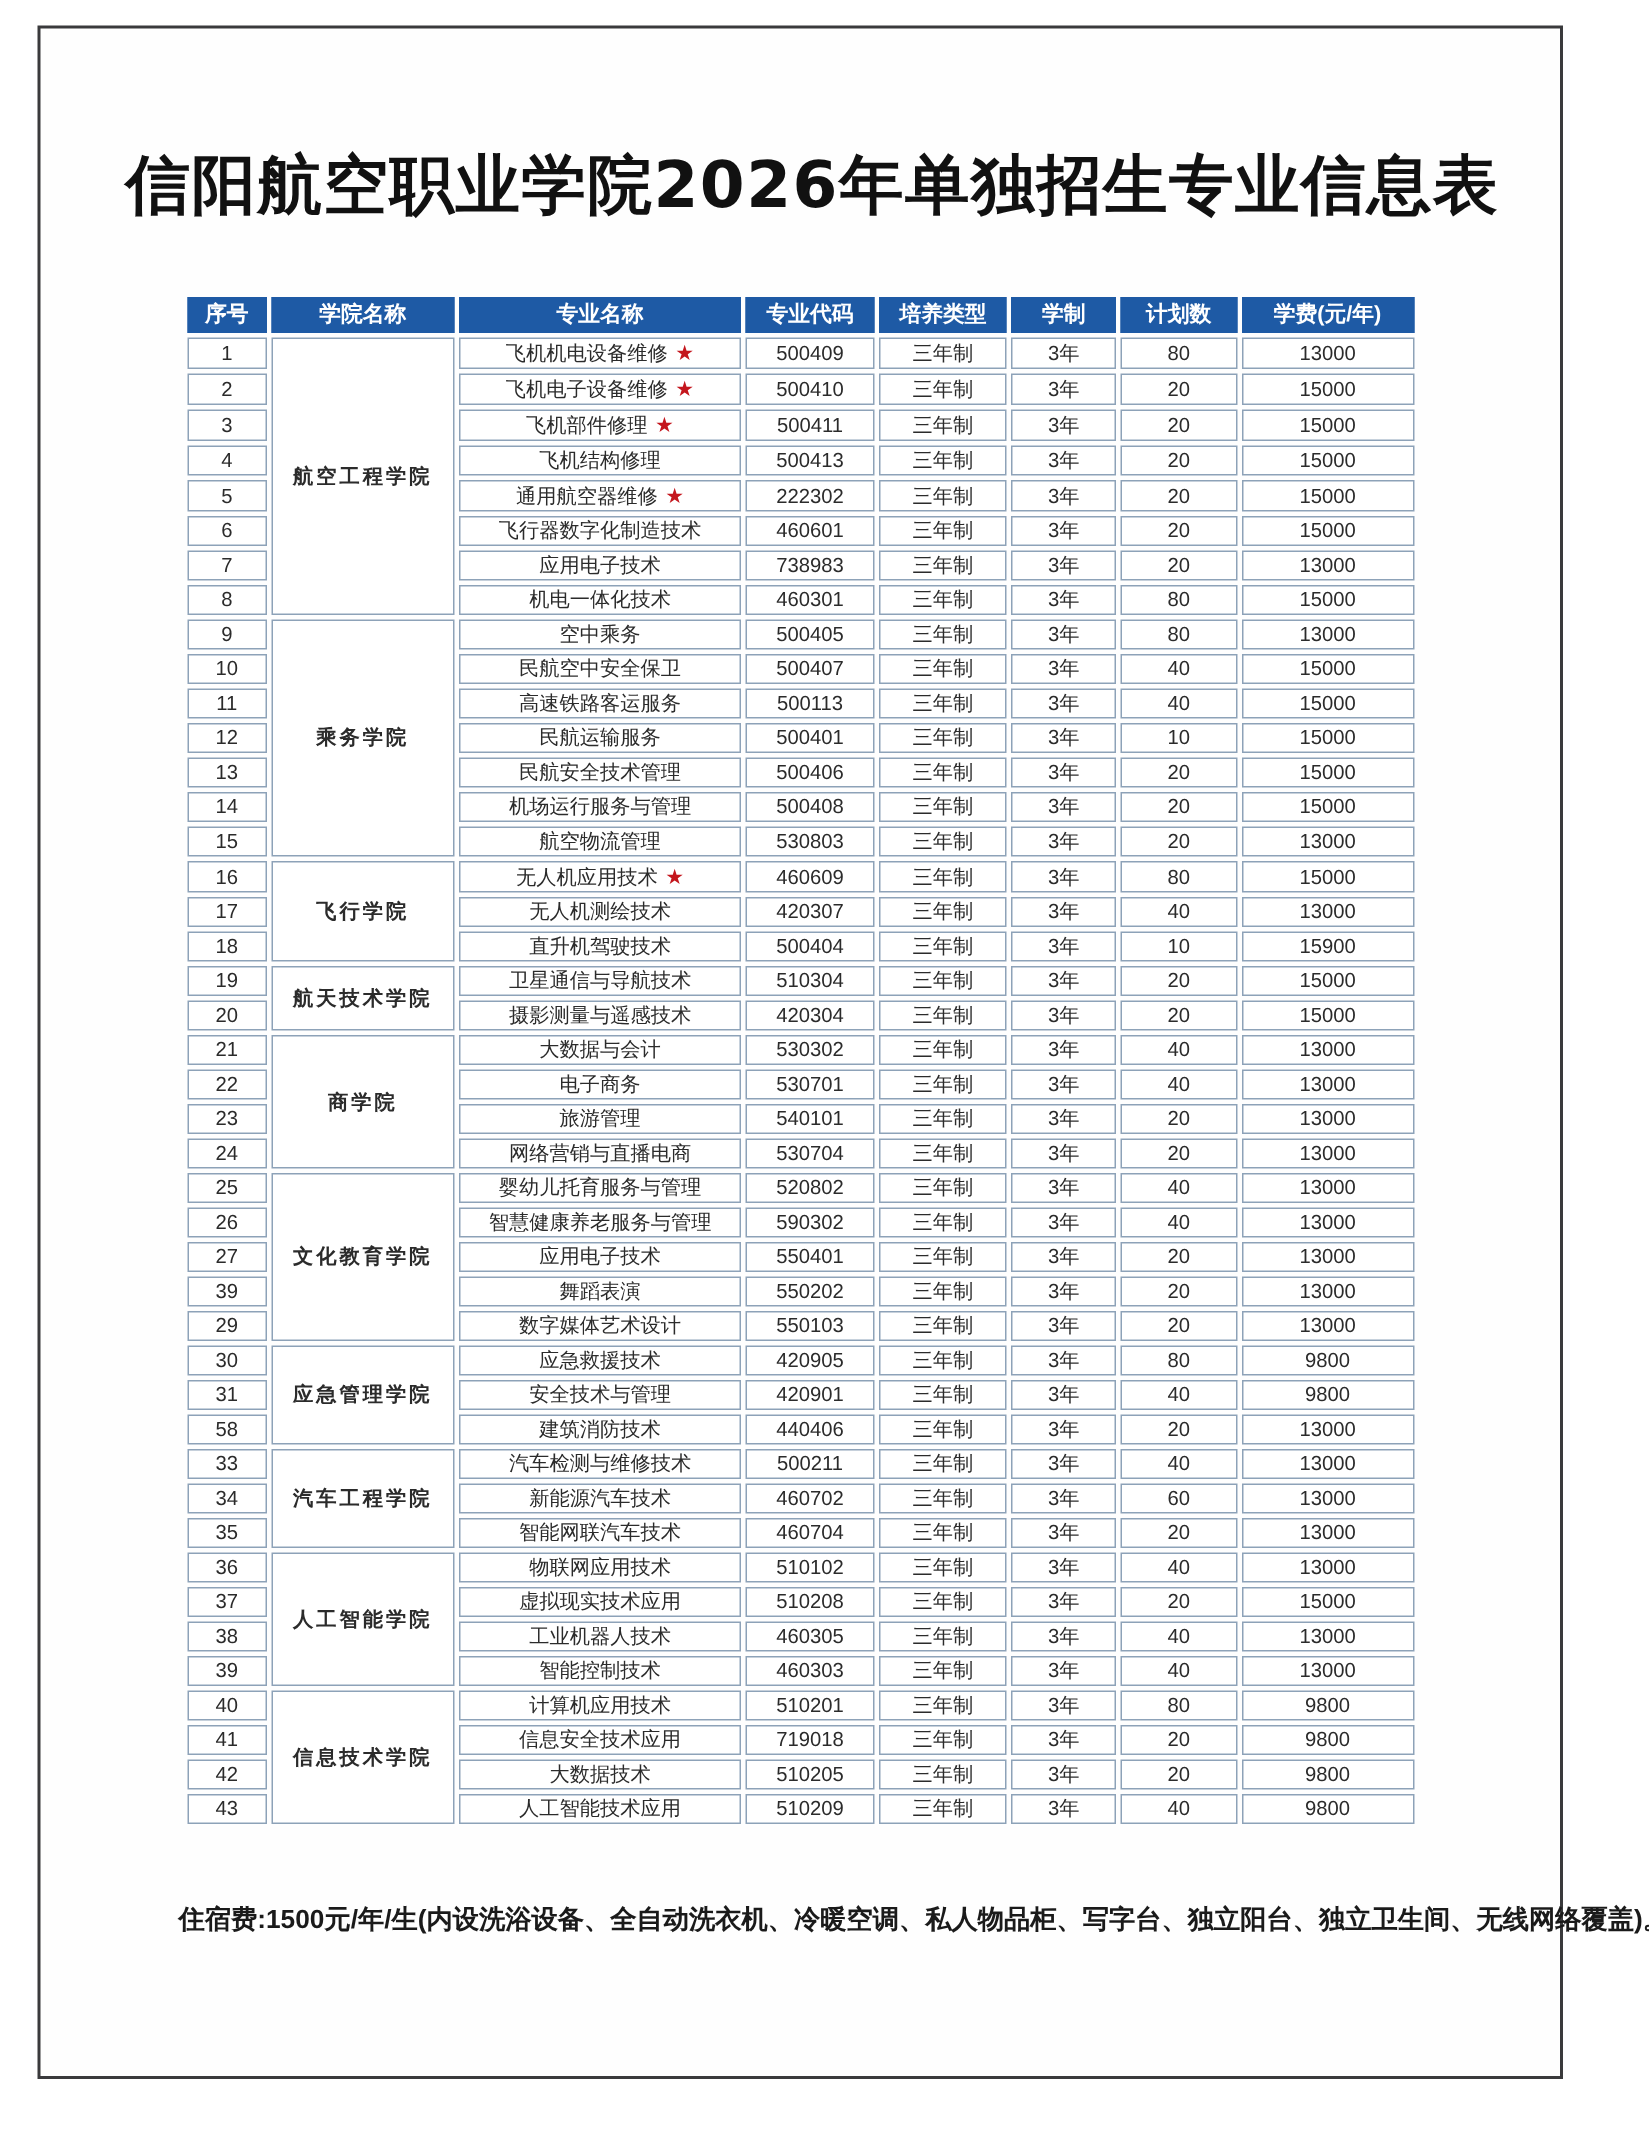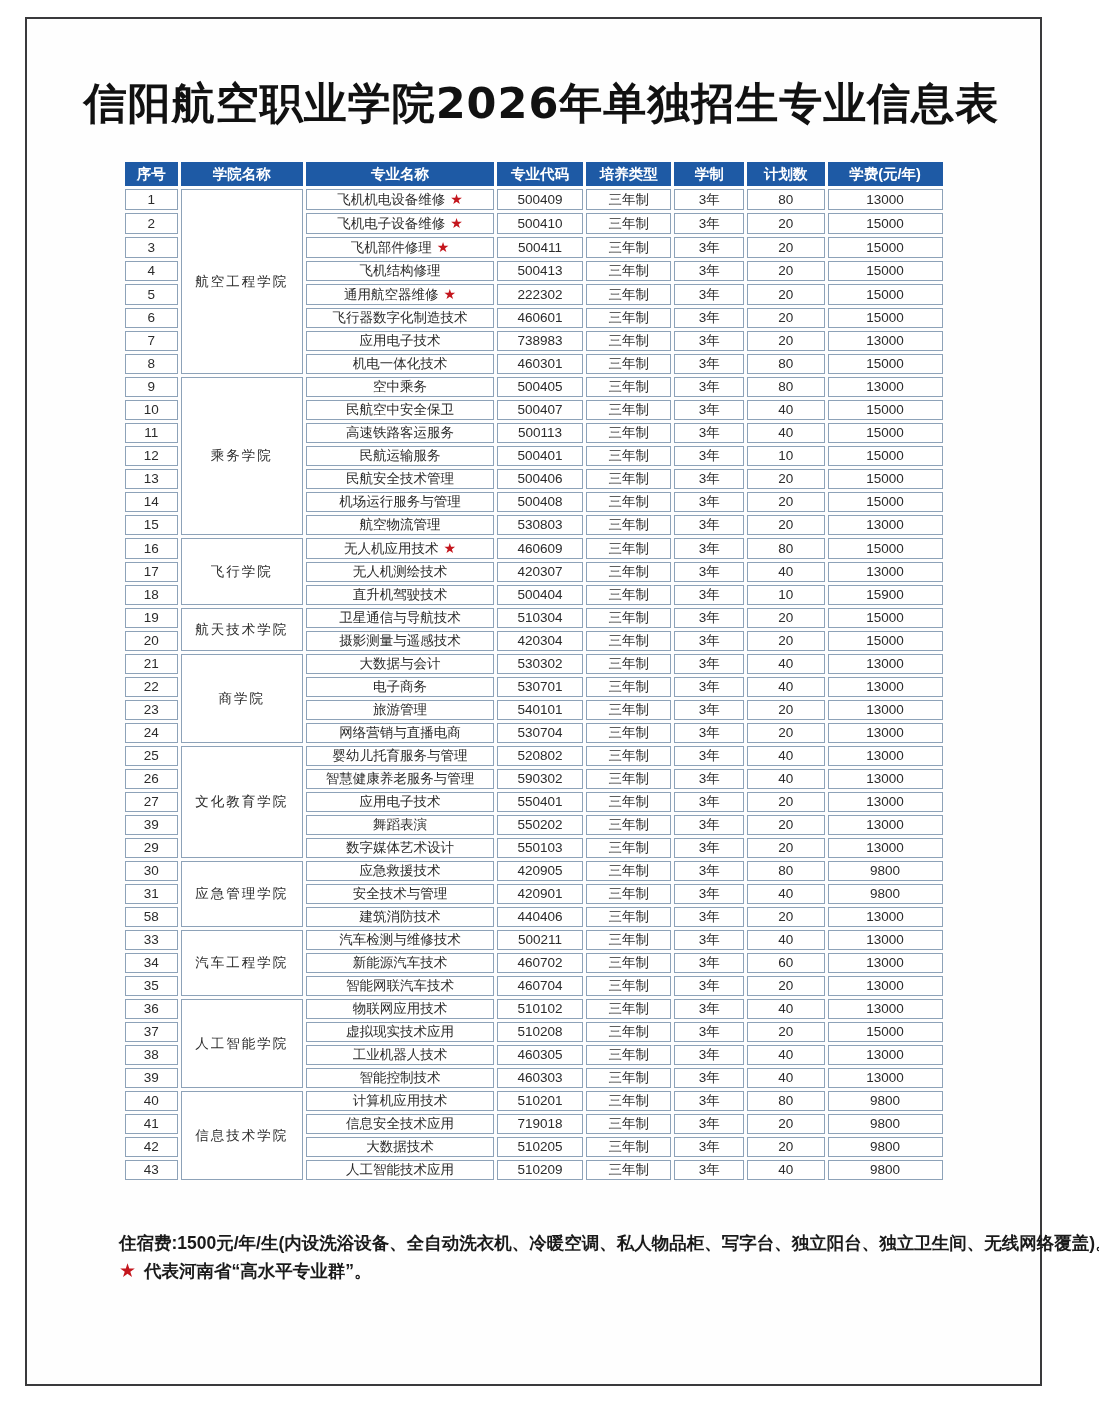--- a/index.html
+++ b/index.html
@@ -16,31 +16,31 @@
     overflow: hidden;
   }
   .page-frame {
     position: absolute;
     left: 25px; top: 17px;
     width: 1017px; height: 1369px;
     border: 2px solid #3a3a3c;
     background: #fefefe;
   }
   .page-title {
-    margin-top: 56px;
+    margin-top: 76px;
     text-align: center;
     font-size: 43px;
     font-weight: 900;
     color: #111111;
     letter-spacing: 1px;
     font-family: "DejaVu Sans", "Liberation Sans", sans-serif;
     padding-left: 16px;
   }
   table.admissions {
-    margin: 26px auto 0 auto;
+    margin: 42px auto 0 auto;
     width: 824px;
     table-layout: fixed;
     border-collapse: separate;
     border-spacing: 3px;
   }
   table.admissions th {
     background: var(--header-bg);
     color: #ffffff;
     font-size: 14.5px;
     font-weight: 700;
@@ -57,21 +57,21 @@
     font-size: 13.5px;
     height: 18px;
     line-height: 18px;
     text-align: center;
     white-space: nowrap;
     overflow: hidden;
   }
   td.college {
     font-size: 14.5px;
     letter-spacing: 2px;
-    font-weight: 400;
+    font-weight: 700;
   }
   td.major { font-weight: 400; }
   .star {
     color: var(--star-red);
     font-size: 14px;
     padding-left: 5px;
   }
   .notes {
     margin: 46px 0 0 92px;
     width: 850px;
@@ -513,18 +513,15 @@
           <td>三年制</td>
           <td>3年</td>
           <td>40</td>
           <td>9800</td>
         </tr>
       </tbody>
   </table>
 
   <div class="notes">
     <div class="note-line">住宿费:1500元/年/生(内设洗浴设备、全自动洗衣机、冷暖空调、私人物品柜、写字台、独立阳台、独立卫生间、无线网络覆盖)。</div>
-    <div class="note-line">
-      <span class="legend-star">★</span><span>代表河南省“高水平专业群”。</span>
-    </div>
   </div>
 
 </div>
 
 </body></html>

